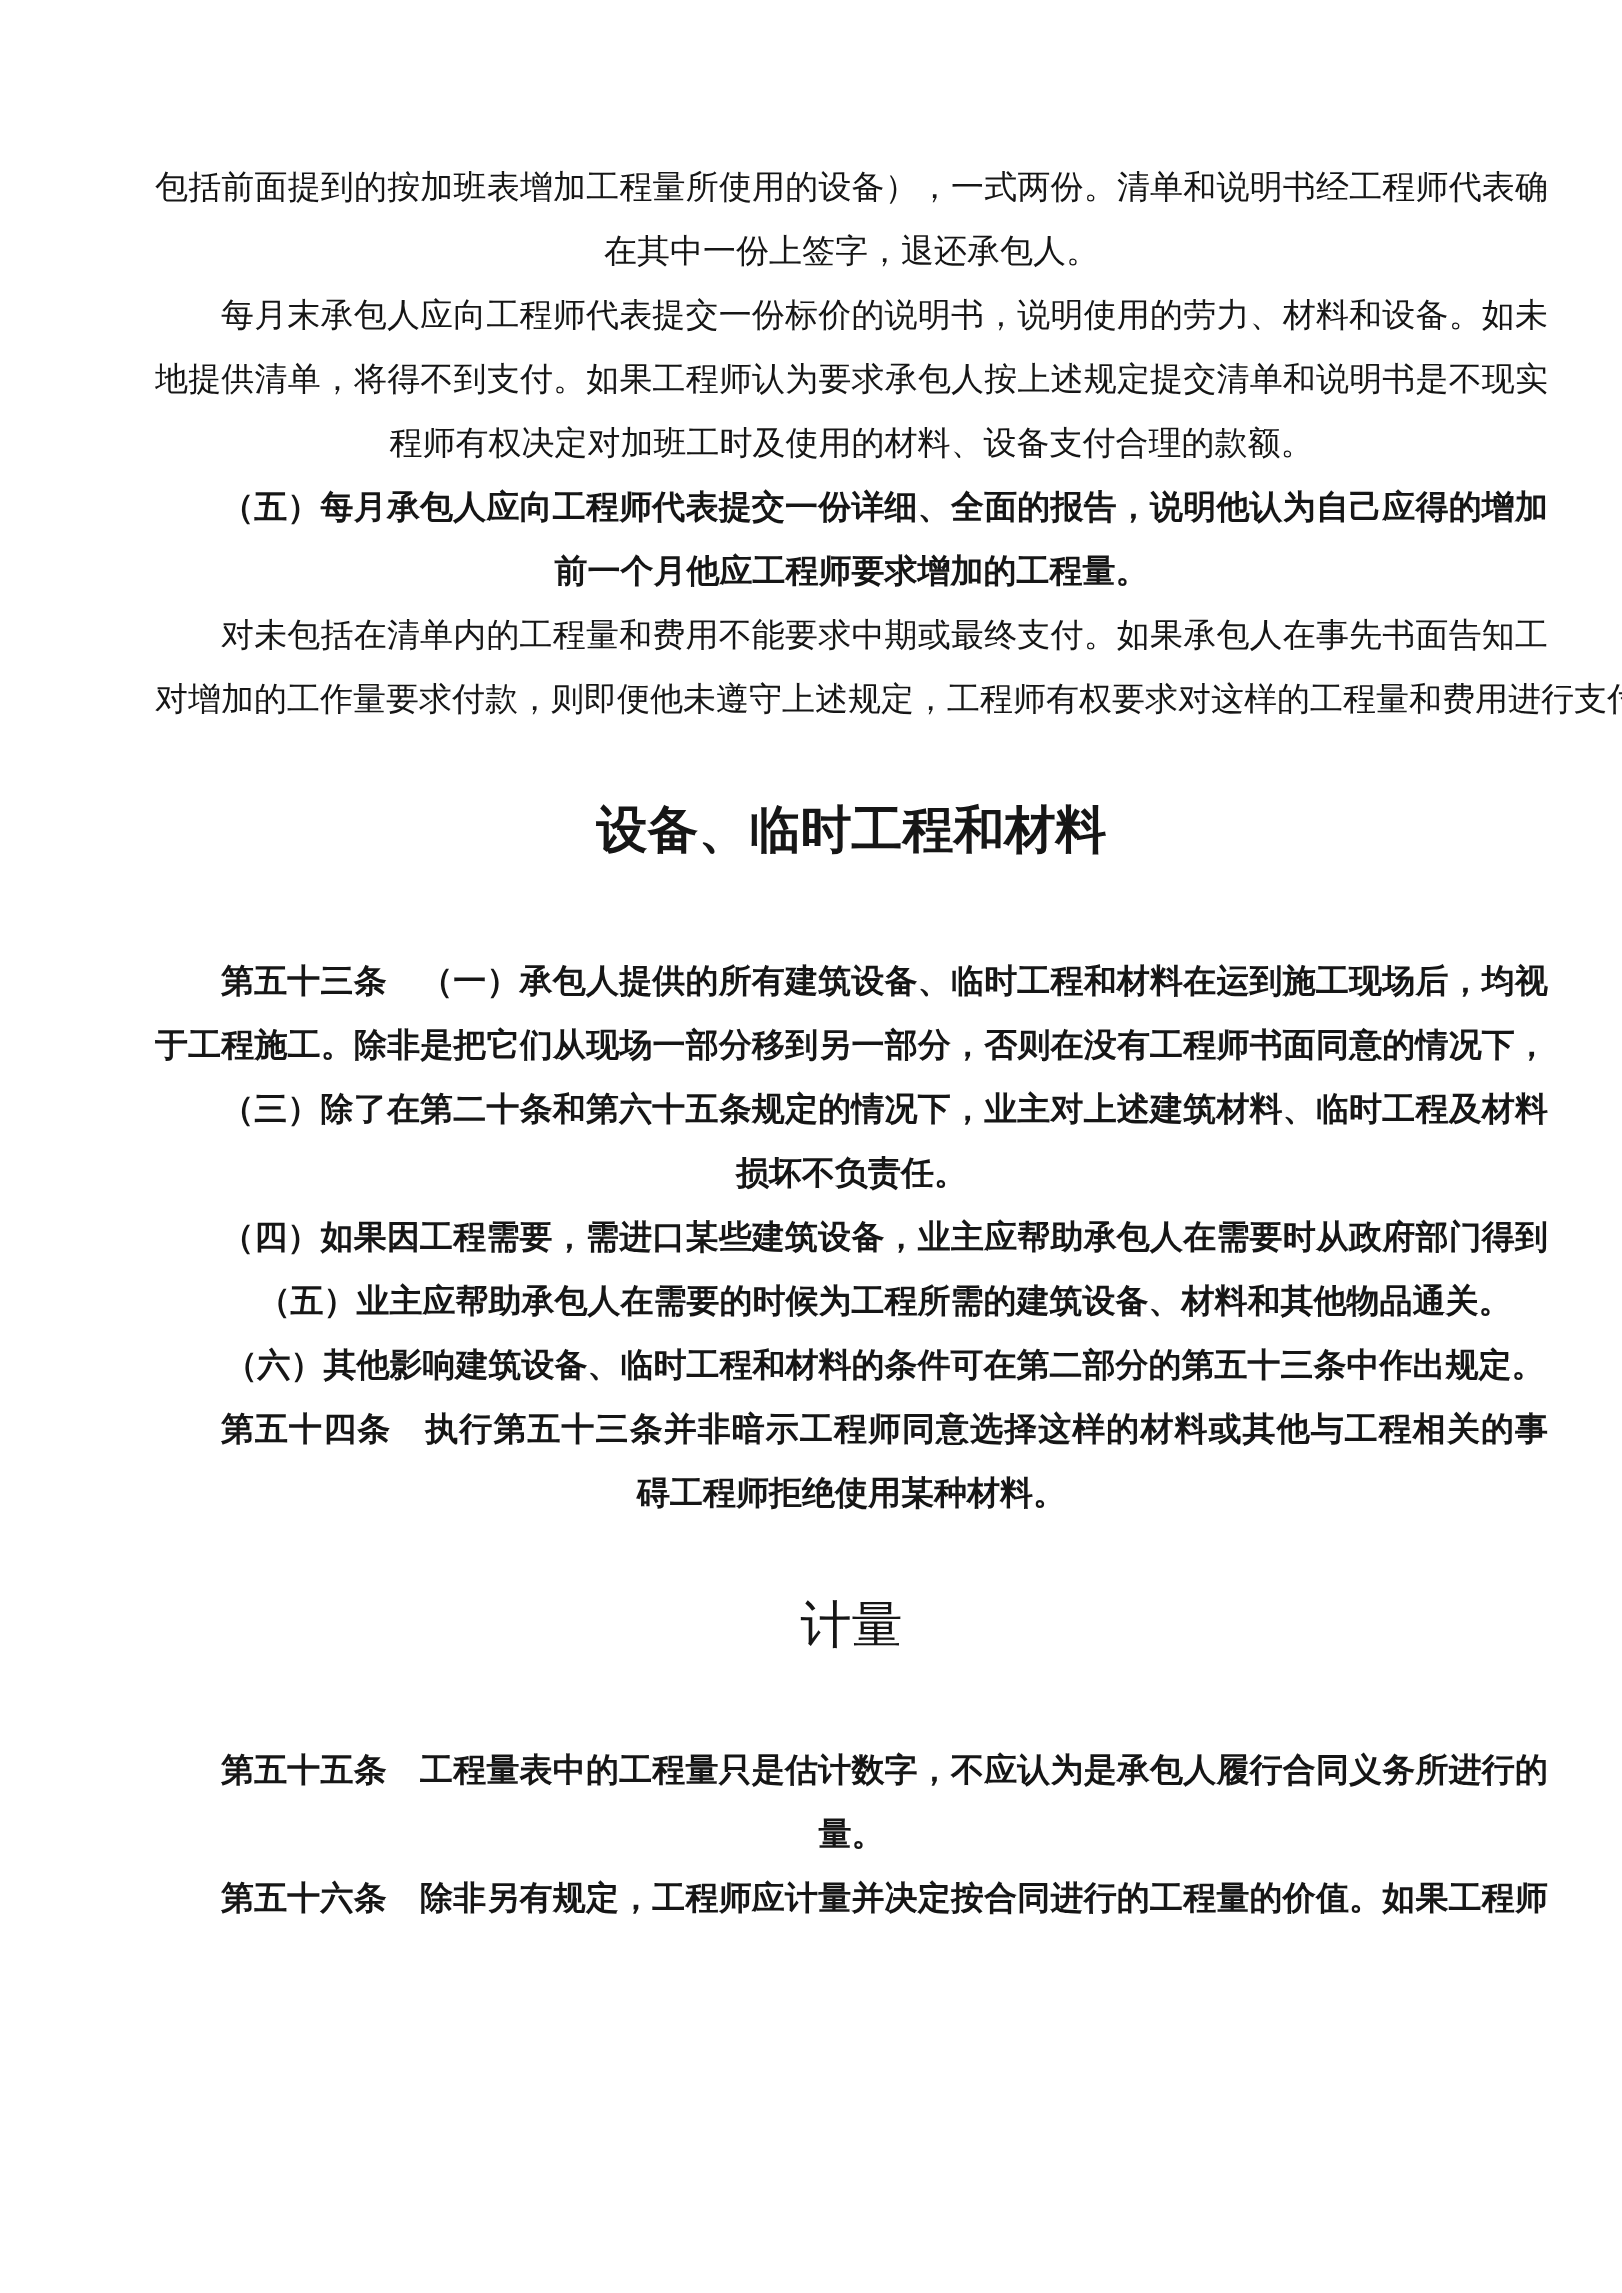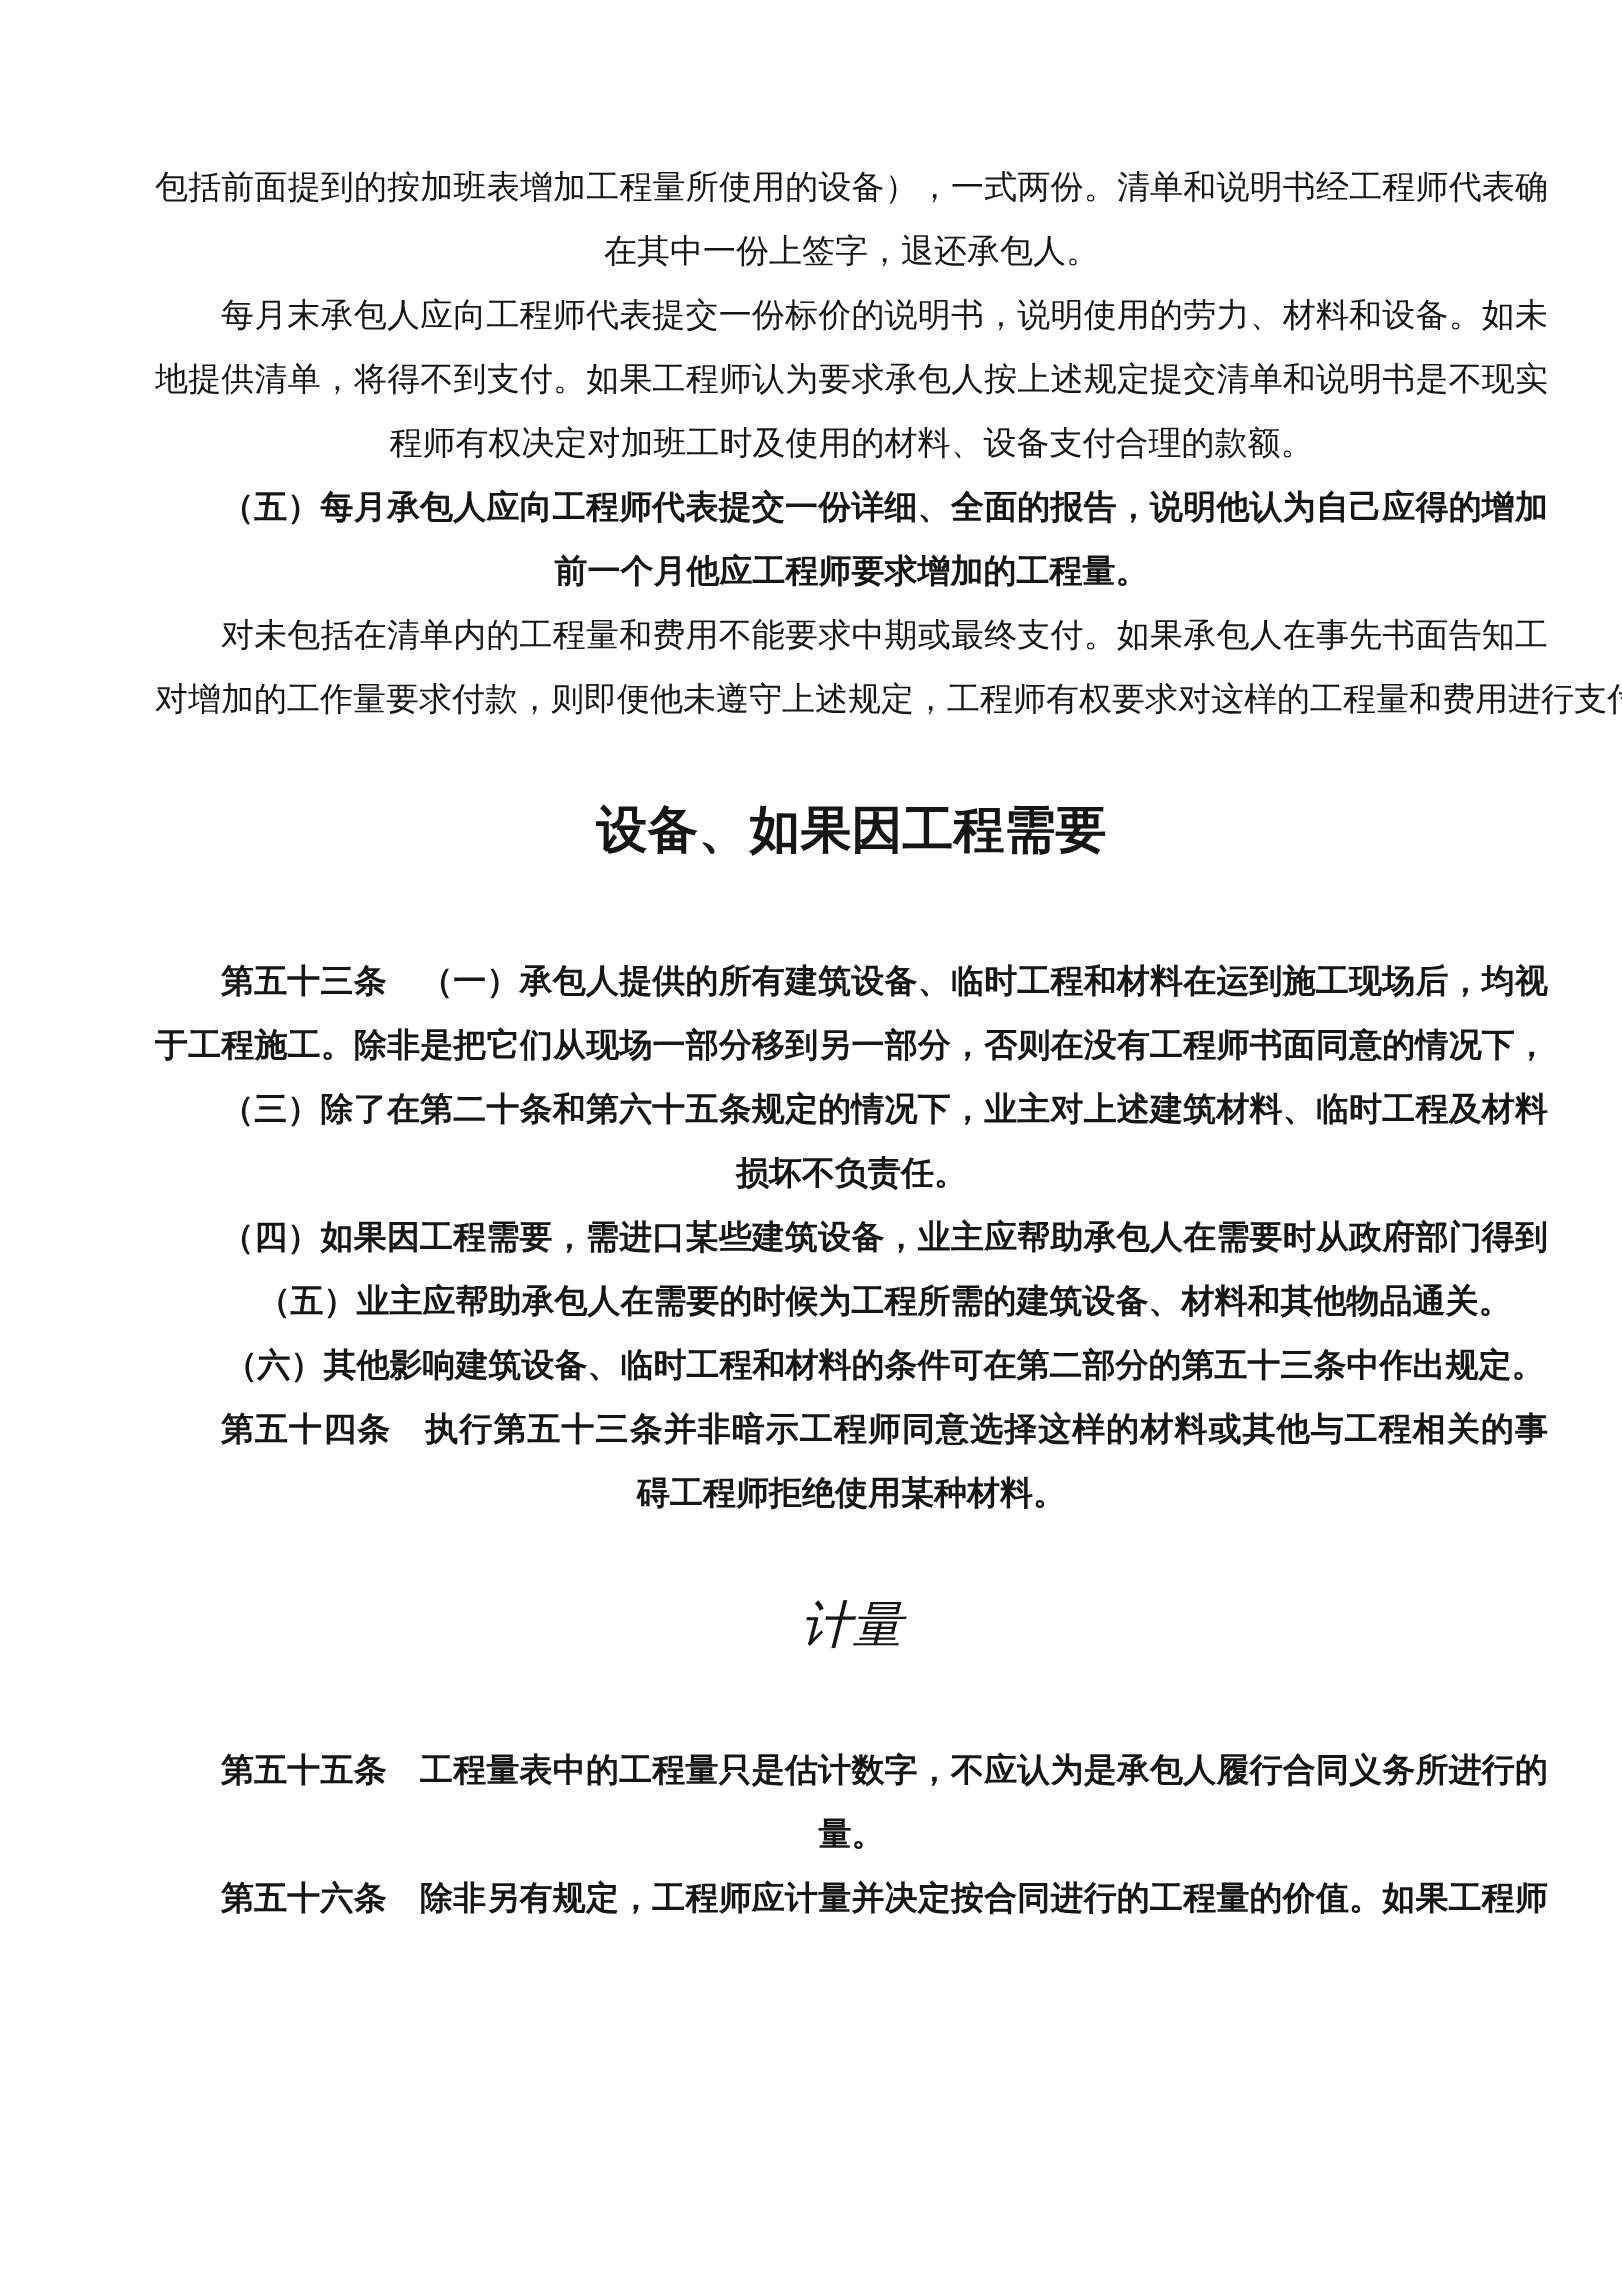--- a/index.html
+++ b/index.html
@@ -38,21 +38,21 @@
     overflow: hidden;
     max-height: 64px;
   }
   .line.indent { text-indent: 2em; }
   .heading {
     text-align: center;
     font-size: 51px;
     line-height: 82px;
   }
   .heading.bold { font-weight: bold; }
-  .heading.regular { font-weight: normal; font-style: italic; }
+  .heading.regular { font-weight: normal; }
   .h-equip   { margin: 58px 0 78px 0; }
   .h-measure { margin: 59px 0 72px 0; }
 </style>
 </head>
 <body>
 
 <div class="page" style="background: rgb(255, 255, 255); color: rgb(22, 22, 22);">
   <div class="content">
       <div class="para">
         <div class="line just">包括前面提到的按加班表增加工程量所使用的设备），一式两份。清单和说明书经工程师代表确认后，将</div>
@@ -64,21 +64,21 @@
         <div class="line">程师有权决定对加班工时及使用的材料、设备支付合理的款额。</div>
       </div>
       <div class="para bold">
         <div class="line just indent">（五）每月承包人应向工程师代表提交一份详细、全面的报告，说明他认为自己应得的增加款额，和</div>
         <div class="line">前一个月他应工程师要求增加的工程量。</div>
       </div>
       <div class="para">
         <div class="line just indent">对未包括在清单内的工程量和费用不能要求中期或最终支付。如果承包人在事先书面告知工程师他将</div>
         <div class="line">对增加的工作量要求付款，则即便他未遵守上述规定，工程师有权要求对这样的工程量和费用进行支付。</div>
       </div>
-      <div class="heading bold h-equip">设备、如果因工程需要</div>
+      <div class="heading bold h-equip">设备、临时工程和材料</div>
       <div class="para bold">
         <div class="line just indent">第五十三条　（一）承包人提供的所有建筑设备、临时工程和材料在运到施工现场后，均视作完全用</div>
         <div class="line just">于工程施工。除非是把它们从现场一部分移到另一部分，否则在没有工程师书面同意的情况下，不得移动。</div>
       </div>
       <div class="para bold">
         <div class="line just indent">（三）除了在第二十条和第六十五条规定的情况下，业主对上述建筑材料、临时工程及材料的损失、</div>
         <div class="line">损坏不负责任。</div>
       </div>
       <div class="para bold">
         <div class="line just indent">（四）如果因工程需要，需进口某些建筑设备，业主应帮助承包人在需要时从政府部门得到必要的许</div>

